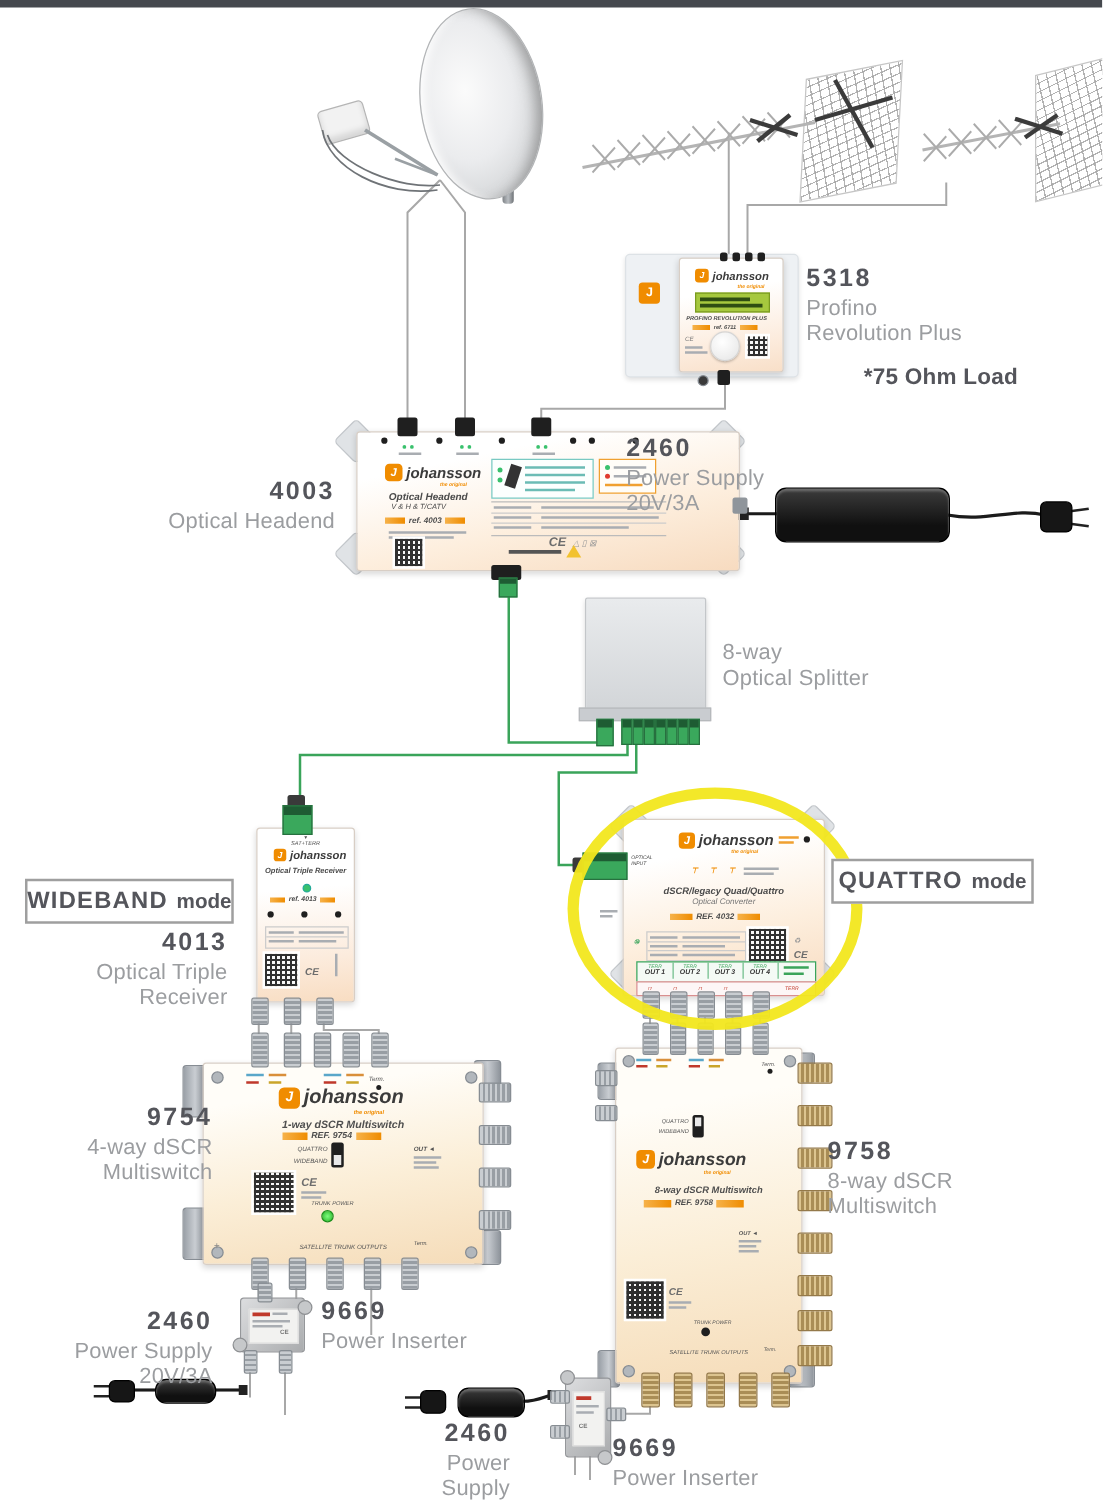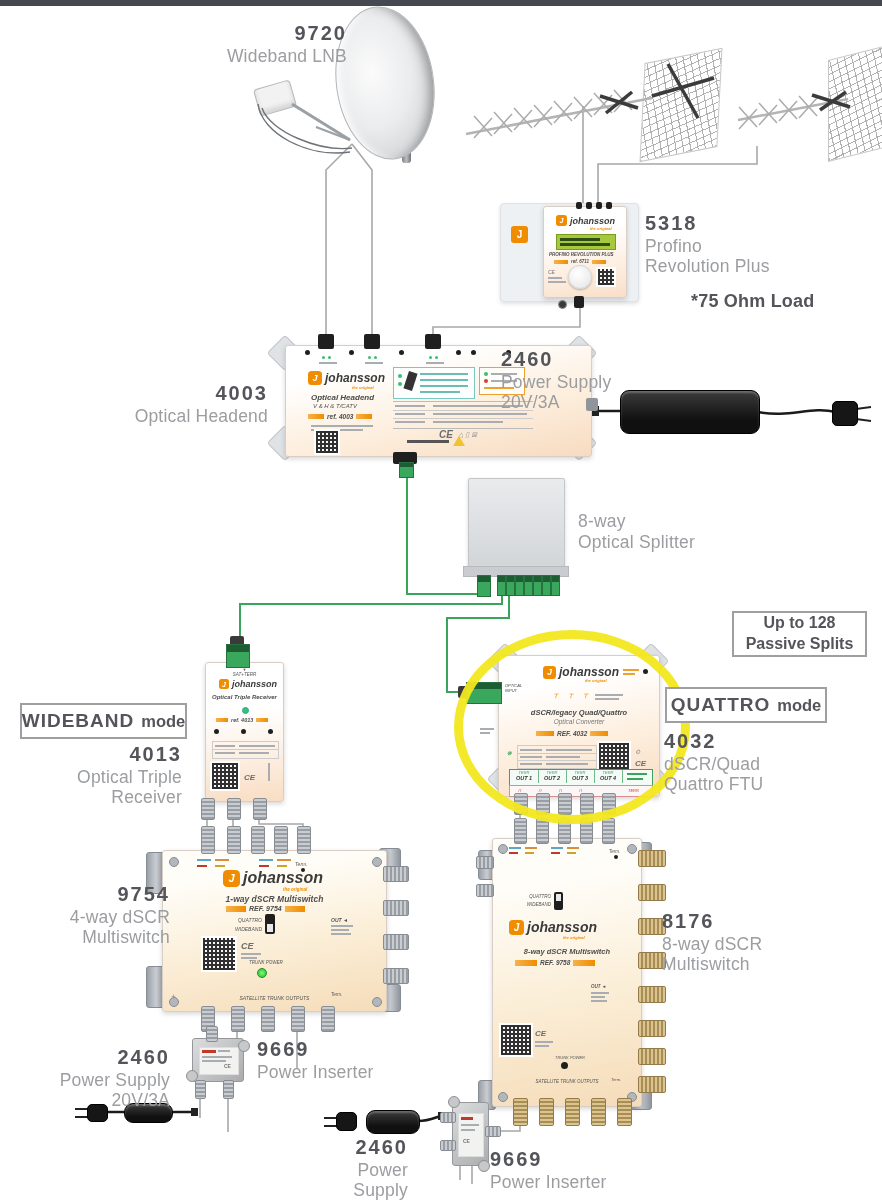--- a/index.html
+++ b/index.html
@@ -579,24 +579,20 @@
   <div class="ear" style="left:448px;top:1096px;"></div>
   <div class="ear" style="left:478px;top:1160px;"></div>
   <div class="scon" style="left:440px;top:1112px;width:14px;height:9px;"></div>
   <div class="scon" style="left:440px;top:1140px;width:14px;height:9px;"></div>
   <div class="scon" style="left:485px;top:1126px;width:14px;height:9px;"></div>
   <div class="adapter" style="left:366px;top:1110px;width:52px;height:22px;"></div>
   <div class="plug" style="left:336px;top:1112px;width:19px;height:17px;"></div>
 
   <div class="circleY" style="left:454px;top:630px;width:218px;height:176px;"></div>
 
-  <div class="plbl r" style="left:200px;top:22px;width:147px;">
-    <div class="num">9720</div>
-    <div>Wideband LNB</div>
-  </div>
   <div class="plbl" style="left:645px;top:212px;width:150px;">
     <div class="num">5318</div>
     <div>Profino</div>
     <div>Revolution Plus</div>
   </div>
   <div class="plbl bold1" style="left:655px;top:291px;width:160px;font-size:18px;margin-left:36px;">
     <div>*75 Ohm Load</div>
   </div>
   <div class="plbl" style="left:501px;top:348px;width:120px;">
     <div class="num">2460</div>
@@ -604,49 +600,40 @@
     <div>20V/3A</div>
   </div>
   <div class="plbl r" style="left:120px;top:382px;width:148px;">
     <div class="num">4003</div>
     <div>Optical Headend</div>
   </div>
   <div class="plbl" style="left:578px;top:511px;width:140px;">
     <div>8-way</div>
     <div>Optical Splitter</div>
   </div>
-  <div class="modebox two" style="left:732px;top:611px;width:131px;height:42px;">
-    <span>Up to 128</span>
-    <span>Passive Splits</span>
-  </div>
   <div class="modebox" style="left:20px;top:703px;width:163px;height:32px;">
     <span class="mb1">WIDEBAND</span>
     <span class="mb2">mode</span>
   </div>
   <div class="modebox" style="left:665px;top:687px;width:158px;height:32px;">
     <span class="mb1">QUATTRO</span>
     <span class="mb2">mode</span>
   </div>
   <div class="plbl r" style="left:50px;top:743px;width:132px;">
     <div class="num">4013</div>
     <div>Optical Triple</div>
     <div>Receiver</div>
   </div>
-  <div class="plbl" style="left:664px;top:730px;width:130px;">
-    <div class="num">4032</div>
-    <div>dSCR/Quad</div>
-    <div>Quattro FTU</div>
-  </div>
   <div class="plbl r" style="left:50px;top:883px;width:120px;">
     <div class="num">9754</div>
     <div>4-way dSCR</div>
     <div>Multiswitch</div>
   </div>
   <div class="plbl" style="left:662px;top:910px;width:130px;">
-    <div class="num">8176</div>
+    <div class="num">9758</div>
     <div>8-way dSCR</div>
     <div>Multiswitch</div>
   </div>
   <div class="plbl r" style="left:58px;top:1046px;width:112px;">
     <div class="num">2460</div>
     <div>Power Supply</div>
     <div>20V/3A</div>
   </div>
   <div class="plbl" style="left:257px;top:1038px;width:140px;">
     <div class="num">9669</div>

